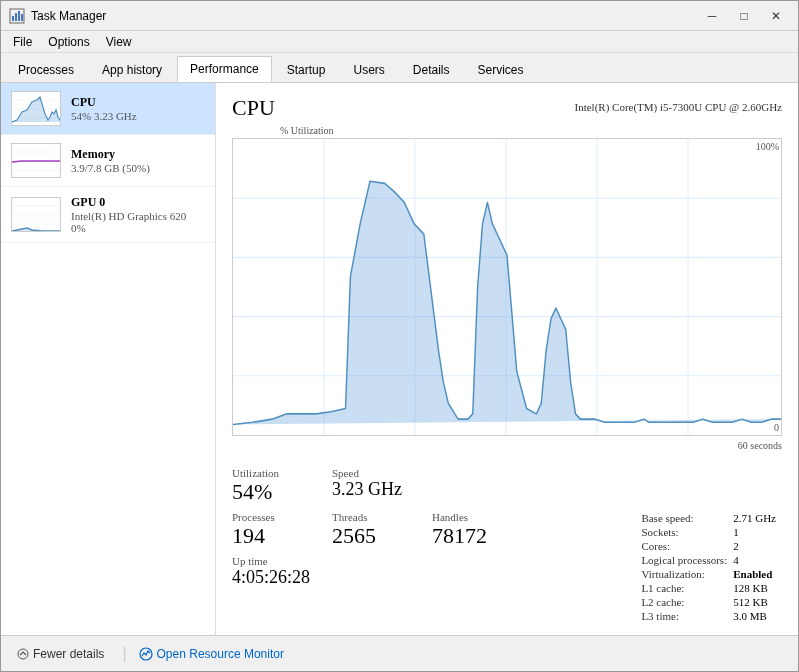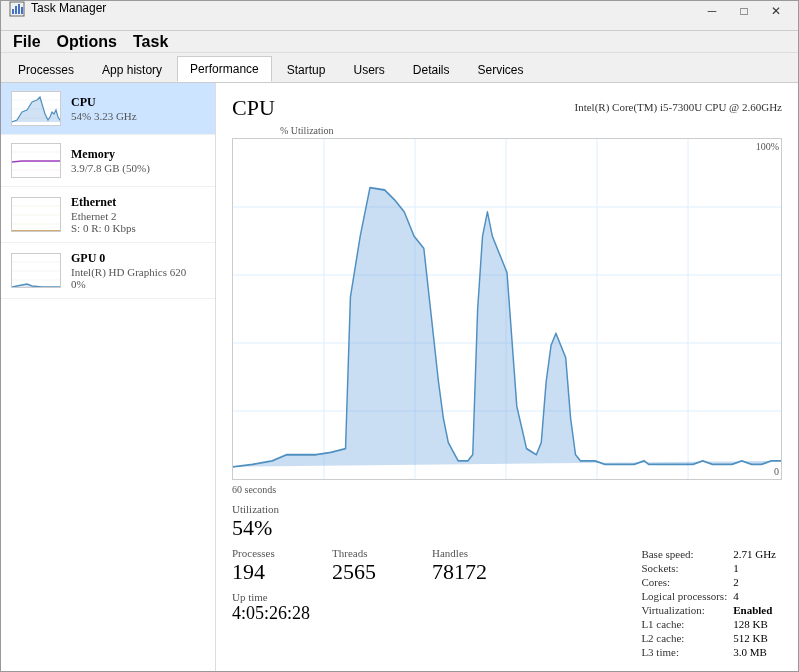--- a/index.html
+++ b/index.html
@@ -16,21 +16,21 @@
       height: 672px;
       background: #ffffff;
       border: 1px solid #999;
       display: flex;
       flex-direction: column;
     }
     .title-bar {
       background: #f0f0f0;
       height: 30px;
       display: flex;
-      align-items: flex-start;
+      align-items: center;
       padding: 0 8px;
       border-bottom: 1px solid #ccc;
       flex-shrink: 0;
     }
     .title-bar-icon {
       width: 16px;
       height: 16px;
       margin-right: 6px;
     }
     .title-bar-text {
@@ -58,22 +58,21 @@
       display: flex;
       align-items: center;
       padding: 0 4px;
       background: #f0f0f0;
       border-bottom: 1px solid #ddd;
       flex-shrink: 0;
     }
     .menu-item {
       padding: 2px 8px;
       cursor: pointer;
-      font-size: 16px;
-      font-weight: bold;
+      font-size: 12px;
     }
     .tab-bar {
       height: 30px;
       display: flex;
       align-items: flex-end;
       background: #f0f0f0;
       border-bottom: 1px solid #ccc;
       padding: 0 4px;
       flex-shrink: 0;
     }
@@ -176,24 +175,24 @@
     }
     .chart-0 {
       position: absolute;
       right: 2px;
       bottom: 2px;
       font-size: 10px;
       color: #555;
     }
     .chart-time {
       display: flex;
-      justify-content: flex-start;
+      justify-content: flex-end;
       font-size: 10px;
       color: #555;
-      margin-bottom: 8px;
+      margin-bottom: 16px;
     }
     .stats-row {
       display: flex;
       gap: 20px;
       margin-bottom: 6px;
     }
     .stat-group { min-width: 80px; }
     .stat-label { font-size: 11px; color: #555; }
     .stat-value { font-size: 22px; font-weight: 300; color: #000; }
     .stat-value-small { font-size: 18px; font-weight: 300; color: #000; }
@@ -257,21 +256,21 @@
     <div class="title-bar-controls">
       <button class="title-bar-btn">─</button>
       <button class="title-bar-btn">□</button>
       <button class="title-bar-btn close">✕</button>
     </div>
   </div>
 
   <div class="menu-bar">
     <span class="menu-item">File</span>
     <span class="menu-item">Options</span>
-    <span class="menu-item">Task</span>
+    <span class="menu-item">View</span>
   </div>
 
   <div class="tab-bar">
     <div class="tab">Processes</div>
     <div class="tab">App history</div>
     <div class="tab active">Performance</div>
     <div class="tab">Startup</div>
     <div class="tab">Users</div>
     <div class="tab">Details</div>
     <div class="tab">Services</div>
@@ -308,36 +307,20 @@
             <polyline points="0,18 10,17 20,17 30,17 40,17 50,17" fill="rgba(180,80,200,0.25)" stroke="#a040c0" stroke-width="1.5"></polyline>
           </svg>
         </div>
         <div class="sidebar-info">
           <div class="sidebar-name">Memory</div>
           <div class="sidebar-sub">3.9/7.8 GB (50%)</div>
         </div>
       </div>
 
 
-      <div class="sidebar-item">
-        <div class="sidebar-thumb">
-          <svg width="50" height="35" viewBox="0 0 50 35">
-            <rect width="50" height="35" fill="#fff"></rect>
-            <line x1="0" y1="8" x2="50" y2="8" stroke="#f0e8d0" stroke-width="0.5"></line>
-            <line x1="0" y1="17" x2="50" y2="17" stroke="#f0e8d0" stroke-width="0.5"></line>
-            <line x1="0" y1="26" x2="50" y2="26" stroke="#f0e8d0" stroke-width="0.5"></line>
-            <polyline points="0,33 50,33" fill="none" stroke="#c09040" stroke-width="1.5"></polyline>
-          </svg>
-        </div>
-        <div class="sidebar-info">
-          <div class="sidebar-name">Ethernet</div>
-          <div class="sidebar-sub">Ethernet 2</div>
-          <div class="sidebar-sub">S: 0  R: 0 Kbps</div>
-        </div>
-      </div>
 
       <div class="sidebar-item">
         <div class="sidebar-thumb">
           <svg width="50" height="35" viewBox="0 0 50 35">
             <rect width="50" height="35" fill="#fff"></rect>
             <line x1="0" y1="8" x2="50" y2="8" stroke="#e0e8f0" stroke-width="0.5"></line>
             <line x1="0" y1="17" x2="50" y2="17" stroke="#e0e8f0" stroke-width="0.5"></line>
             <line x1="0" y1="26" x2="50" y2="26" stroke="#e0e8f0" stroke-width="0.5"></line>
             <polyline points="0,33 5,32 10,31 15,30 20,32 30,33 40,33 50,33" fill="rgba(80,130,200,0.2)" stroke="#5090c0" stroke-width="1.5"></polyline>
           </svg>
@@ -386,20 +369,24 @@
         <span>60 seconds</span>
         <span></span>
       </div>
 
       <div class="stats-bottom">
         <div class="stats-left">
           <div class="stats-row">
             <div class="stat-group">
               <div class="stat-label">Utilization</div>
               <div class="stat-value">54%</div>
+            </div>
+            <div class="stat-group">
+              <div class="stat-label">Speed</div>
+              <div class="stat-value-small">3.23 GHz</div>
             </div>
           </div>
           <div class="stats-row">
             <div class="stat-group">
               <div class="stat-label">Processes</div>
               <div class="stat-value">194</div>
             </div>
             <div class="stat-group">
               <div class="stat-label">Threads</div>
               <div class="stat-value">2565</div>
@@ -450,13 +437,30 @@
               <td>L3 time:</td>
               <td class="val">3.0 MB</td>
             </tr>
           </tbody>
             </table>
         </div>
       </div>
     </div>
   </div>
 
+  <div class="bottom-bar">
+    <div class="bottom-btn">
+      <svg width="12" height="12" viewBox="0 0 12 12">
+        <circle cx="6" cy="6" r="5" fill="none" stroke="#555" stroke-width="1"></circle>
+        <polyline points="3,7 6,4 9,7" stroke="#555" stroke-width="1.2" fill="none"></polyline>
+      </svg>
+      <span>Fewer details</span>
+    </div>
+    <span class="bottom-sep">|</span>
+    <div class="open-monitor">
+      <svg width="14" height="14" viewBox="0 0 14 14">
+        <circle cx="7" cy="7" r="6" fill="none" stroke="#0066cc" stroke-width="1.2"></circle>
+        <polyline points="3,9 5,6 7,8 9,4 11,6" stroke="#0066cc" stroke-width="1.2" fill="none"></polyline>
+      </svg>
+      <span>Open Resource Monitor</span>
+    </div>
+  </div>
 </div>
 
 </body></html>

